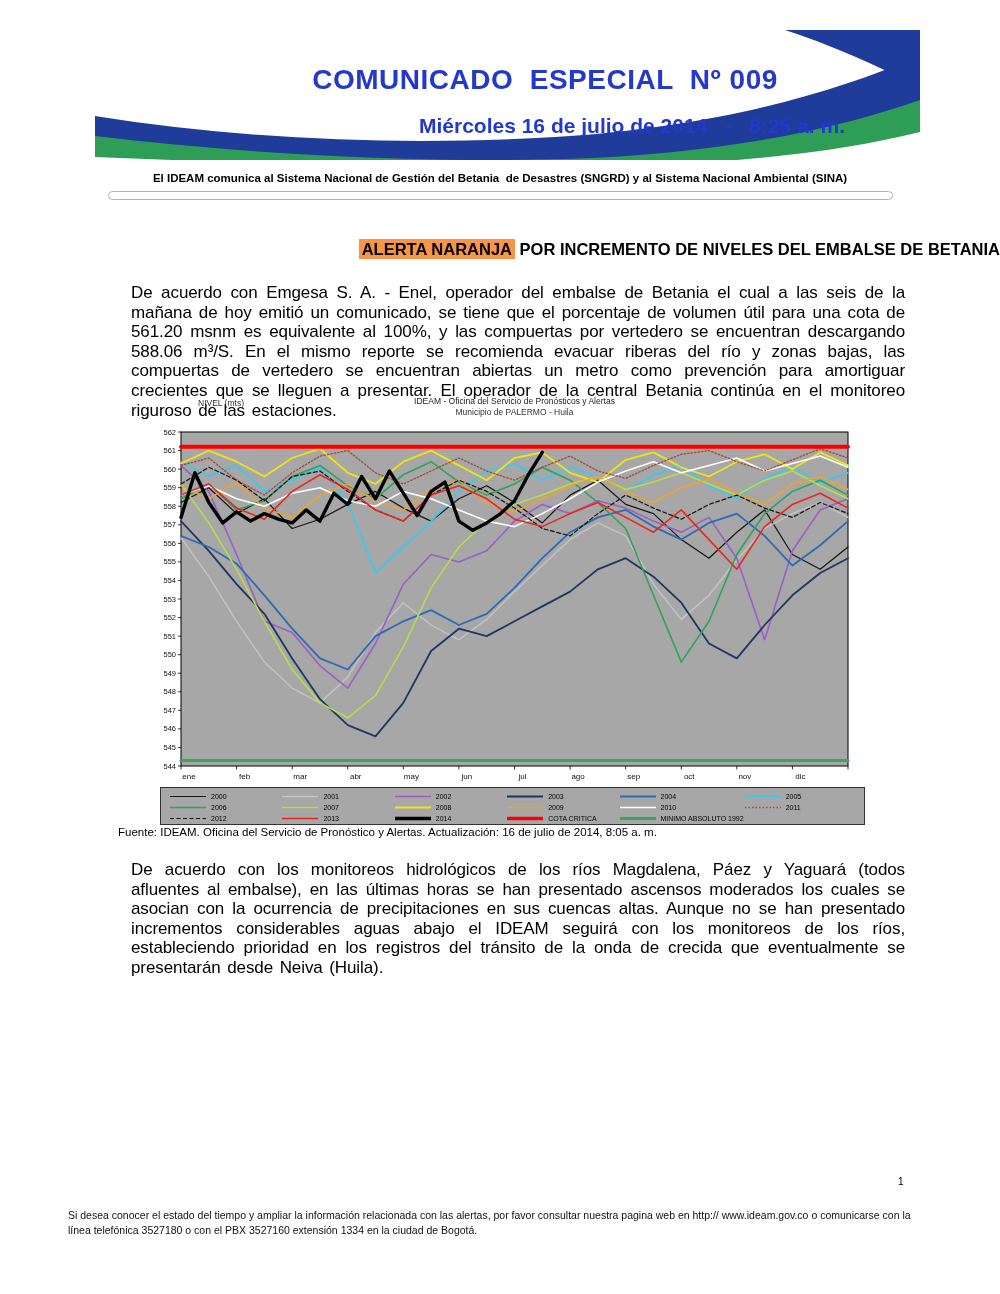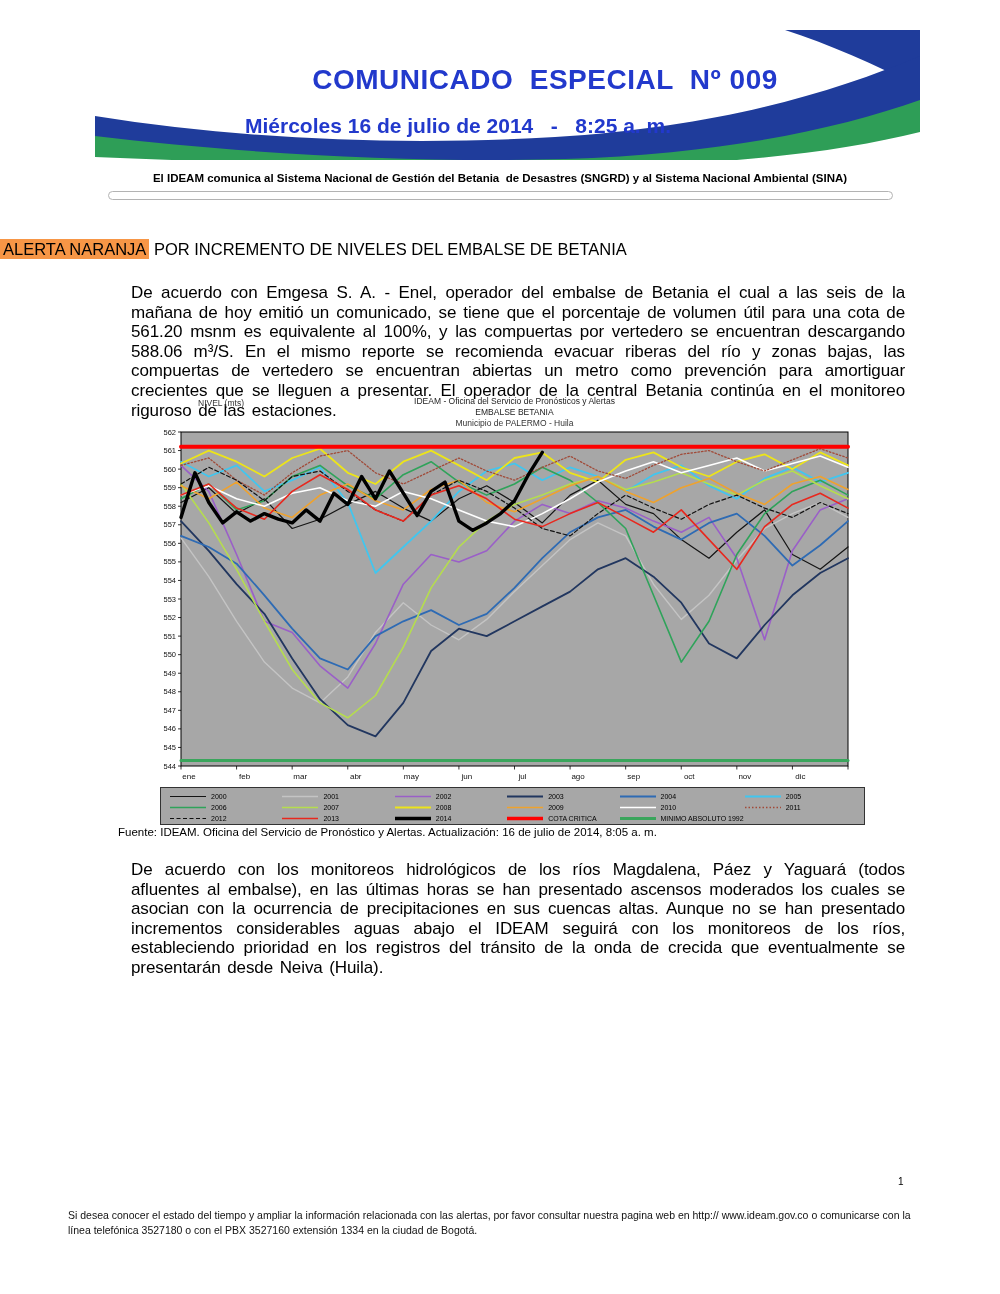--- a/index.html
+++ b/index.html
@@ -7,32 +7,32 @@
   body { font-family:"Liberation Sans", sans-serif; color:#000; }
   .page { position:relative; width:1000px; height:1294px; background:#fff; overflow:hidden; }
 
   
   .hdr { position:absolute; left:95px; top:30px; width:825px; height:130px; background:#fff; overflow:hidden; }
   .hdr svg.deco { position:absolute; left:0; top:0; width:100%; height:100%; }
   .logo-wrap { position:absolute; left:36px; top:10px; width:110px; text-align:center; }
   .logo-txt { margin-top:1px; font-size:17px; font-weight:bold; color:#2e9e57; letter-spacing:1.5px; }
   .hdr-title { position:absolute; left:150px; top:34px; width:600px; text-align:center;
                font-size:28px; font-weight:bold; color:#2239cc; letter-spacing:.5px; white-space:pre; }
-  .hdr-date  { position:absolute; left:150px; top:84px; width:600px; text-align:left;
+  .hdr-date  { position:absolute; left:150px; top:84px; width:600px; text-align:right;
                font-size:21px; font-weight:bold; color:#2239cc; white-space:pre; }
 
   
   .banner { position:absolute; left:0; top:172px; width:100%; text-align:center;
             font-size:11.5px; font-weight:bold; white-space:pre; }
   .divider { position:absolute; left:108px; top:191px; width:785px; height:9px;
              border:1px solid #b3b3b3; border-radius:5px; }
 
   
-  .alert-title { position:absolute; left:0; top:240px; width:100%; text-align:left;
-                 font-size:16.5px; font-weight:normal; }
+  .alert-title { position:absolute; left:0; top:240px; width:100%; text-align:right;
+                 font-size:16.5px; font-weight:bold; }
   .alert-hl { background:#f79646; padding:1px 3px; }
 
   
   .para { position:absolute; left:131px; width:774px; font-size:17px; line-height:19.6px;
           text-align:justify; letter-spacing:-0.1px; word-spacing:2px; }
   .para1 { top:283px; }
   .para2 { top:860px; }
 
   
   .chart { position:absolute; left:160px; top:396px; width:705px; height:432px; }
@@ -70,21 +70,20 @@
   <div class="divider"></div>
 
   <div class="alert-title"><span class="alert-hl">ALERTA NARANJA</span><span> POR INCREMENTO DE NIVELES DEL EMBALSE DE BETANIA</span></div>
 
   <div class="para para1">De acuerdo con Emgesa S. A. - Enel,  operador del embalse de Betania el cual a las seis de la mañana de hoy emitió un comunicado, se tiene que el porcentaje de volumen útil para una cota de 561.20 msnm es equivalente al 100%, y las  compuertas por vertedero se encuentran descargando 588.06 m³/S. En el mismo reporte se recomienda evacuar riberas del río y zonas bajas, las compuertas de vertedero se encuentran abiertas un metro como prevención para amortiguar crecientes que se lleguen a presentar. El operador de la central Betania continúa en el monitoreo riguroso de las estaciones.</div>
 
   <div class="chart">
     <div class="nivel">NIVEL (mts)</div>
     <div class="chart-titles">
       <div class="ct-b">IDEAM - Oficina del Servicio de Pronósticos y Alertas</div>
-      <div class="ct-b">EMBALSE BETANIA</div>
       <div>Municipio de PALERMO - Huila</div>
     </div>
     <svg id="plot" width="705" height="382">
         <g transform="translate(21,0)">
           <rect x="0" y="0" width="667" height="334" fill="#a7a7a7" stroke="#000" stroke-width="1"></rect>
           <line x1="-3" y1="334" x2="0" y2="334" stroke="#000" stroke-width="0.8"></line>
           <text x="-5" y="336.6" text-anchor="end" font-size="7.5" font-family="&quot;Liberation Sans&quot;, sans-serif" fill="#111">544</text>
           <line x1="-3" y1="315.44444444444446" x2="0" y2="315.44444444444446" stroke="#000" stroke-width="0.8"></line>
           <text x="-5" y="318.0444444444445" text-anchor="end" font-size="7.5" font-family="&quot;Liberation Sans&quot;, sans-serif" fill="#111">545</text>
           <line x1="-3" y1="296.88888888888886" x2="0" y2="296.88888888888886" stroke="#000" stroke-width="0.8"></line>

